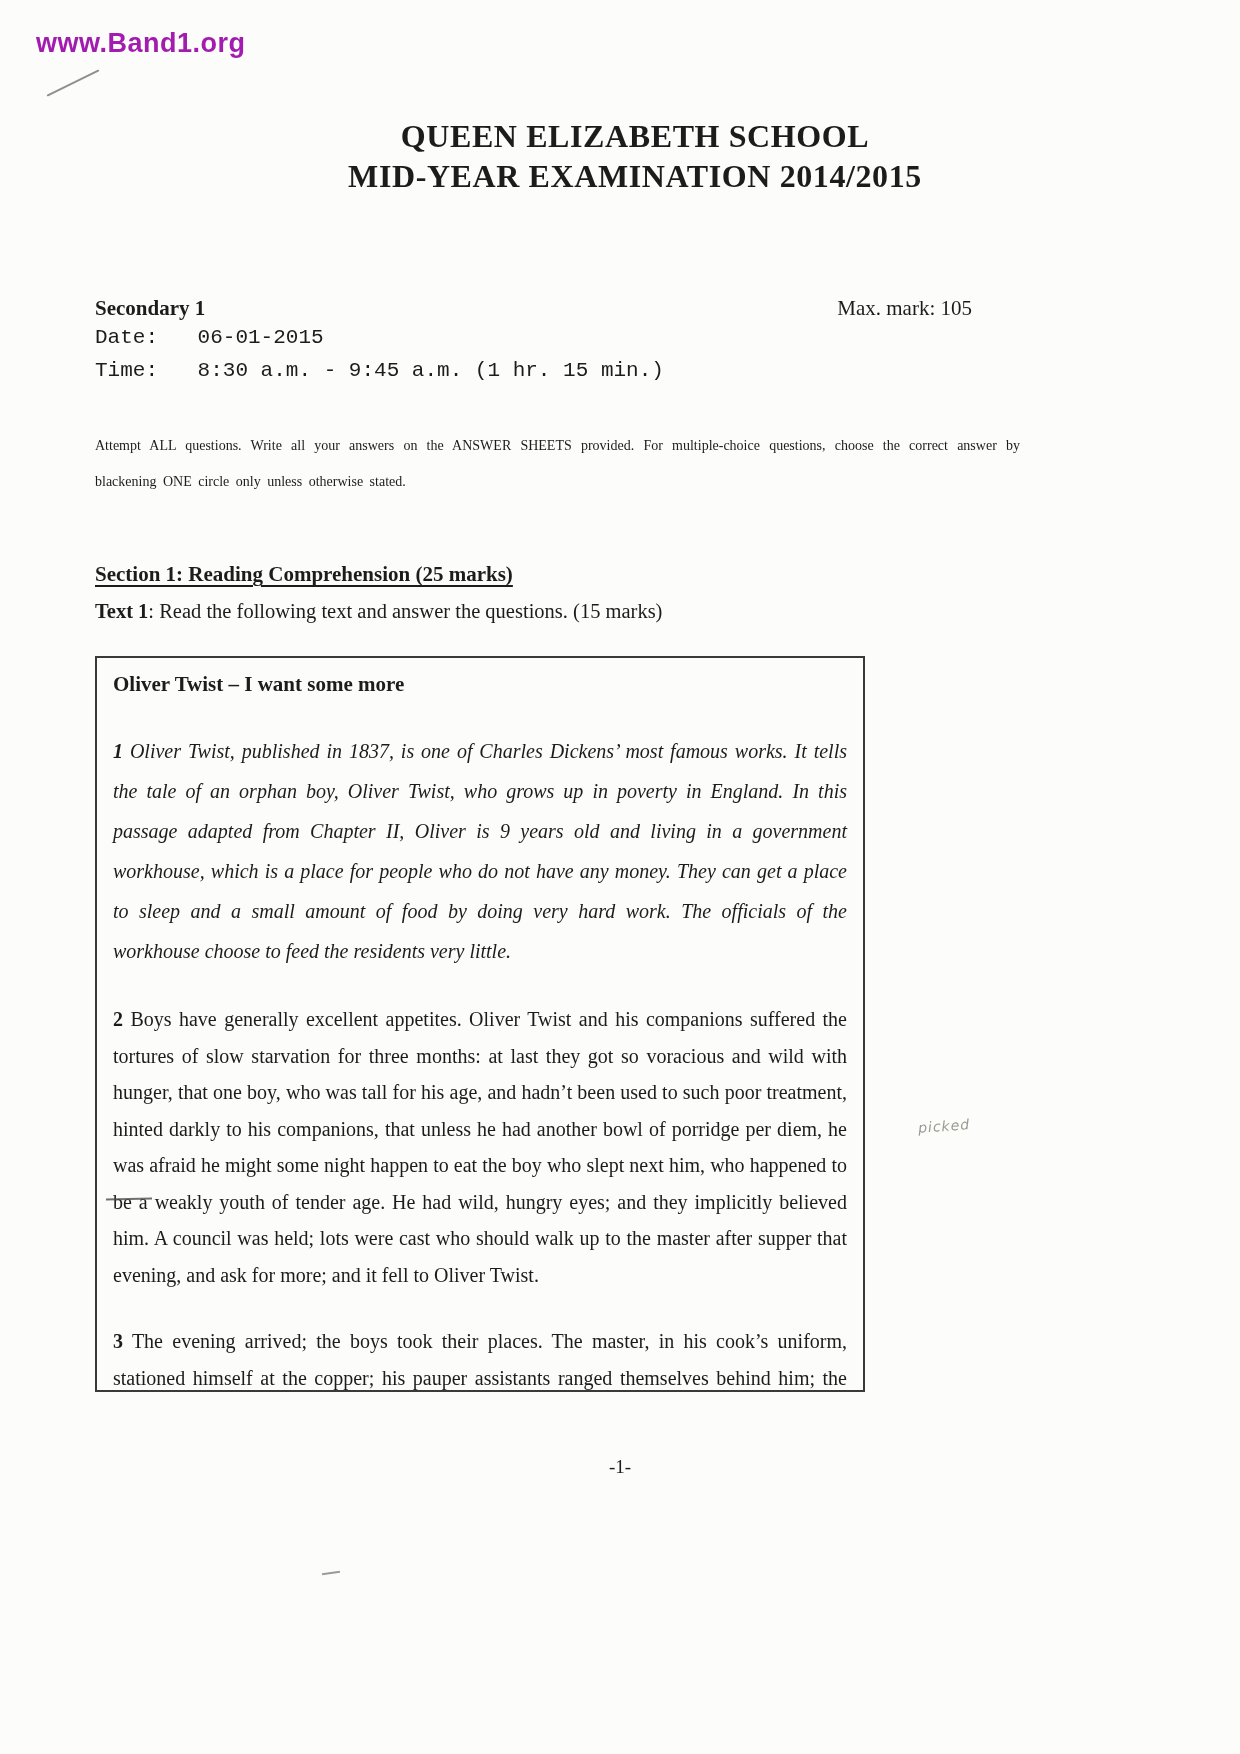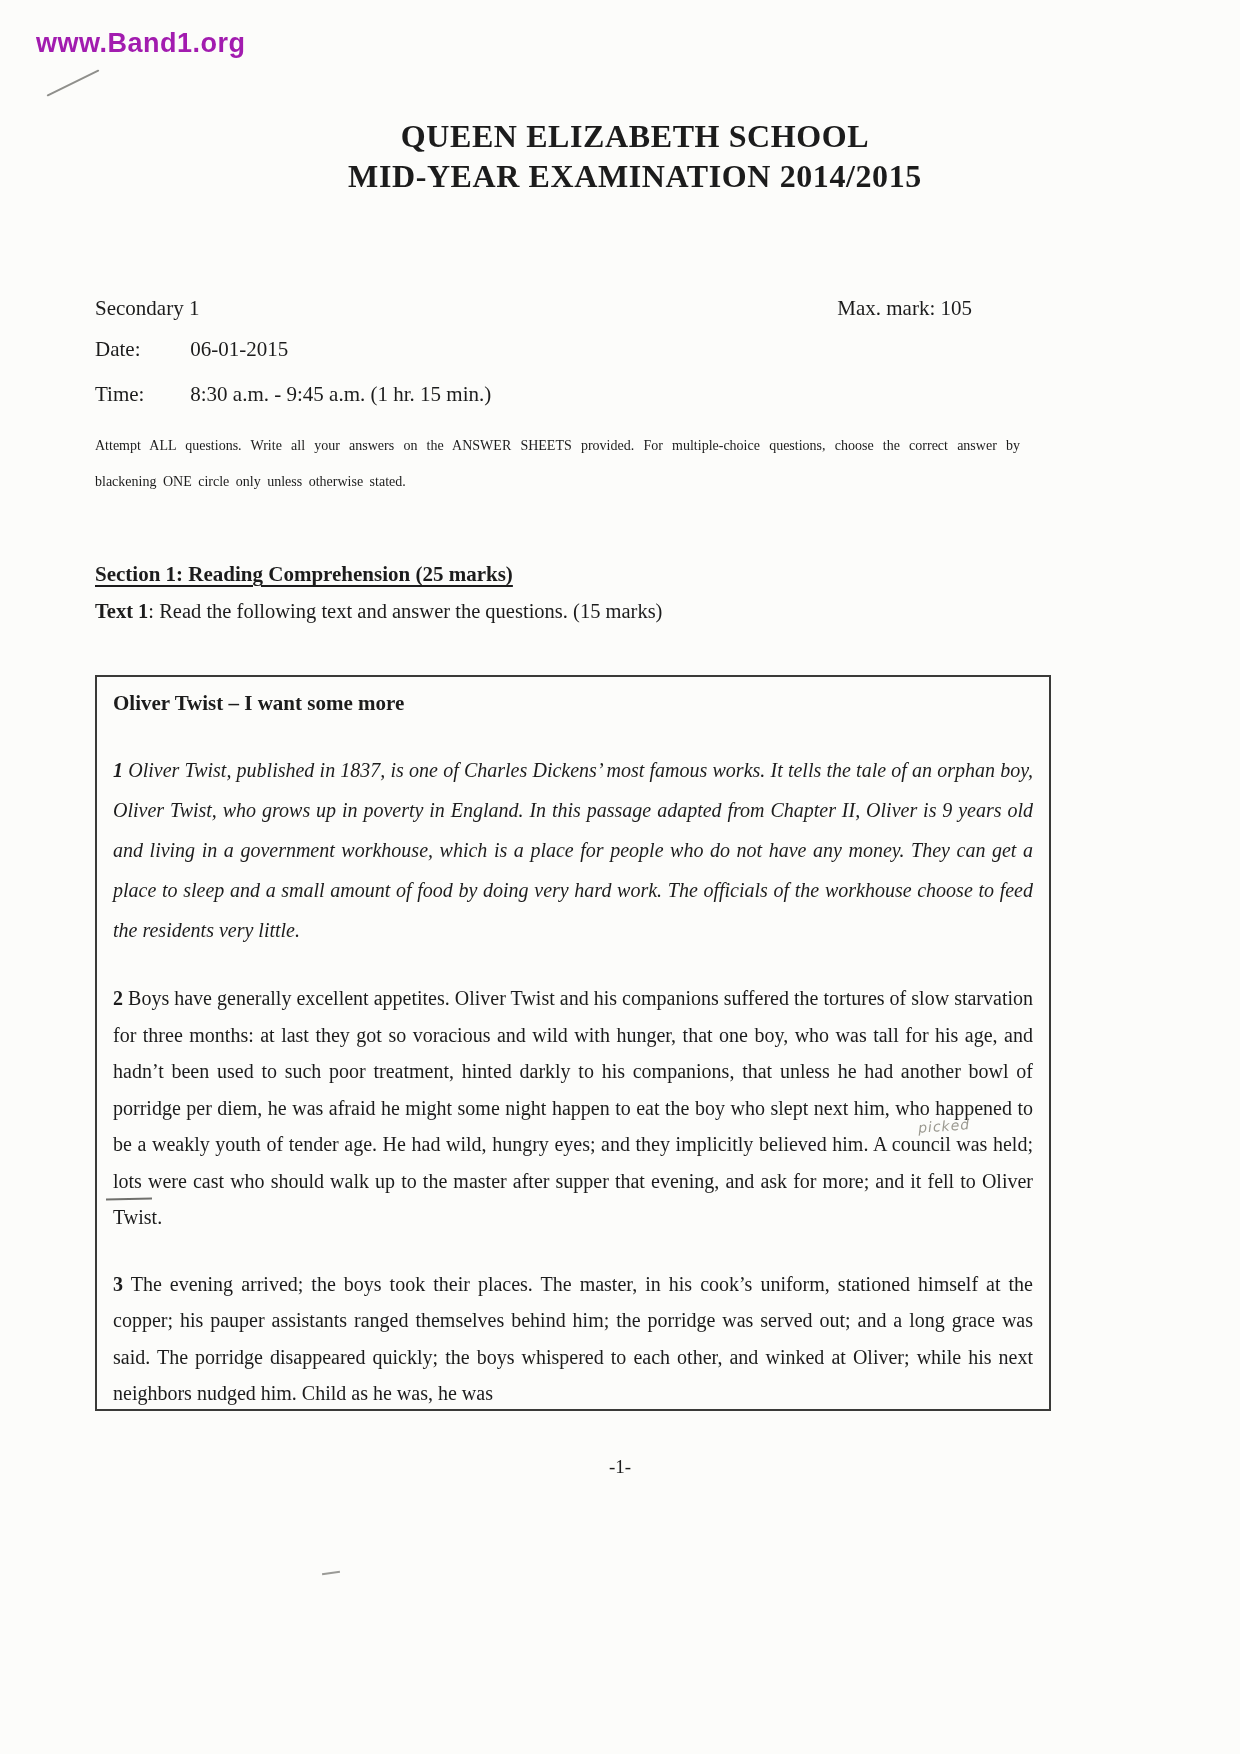--- a/index.html
+++ b/index.html
@@ -64,23 +64,23 @@
     top: 296px;
     left: 95px;
     width: 925px;
     font-size: 21px;
   }
   .meta-row-top {
     display: flex;
     justify-content: space-between;
     align-items: baseline;
   }
-  .class-level { font-weight: normal; }
+  .class-level { font-weight: bold; }
   .max-mark { margin-right: 48px; }
-  .meta-row { margin-top: 12px; line-height: 33px; }
+  .meta-row { line-height: 33px; font-family: Liberation Mono, monospace; }
   .meta-label { display: inline-block; width: 90px; }
 
   
   .instructions {
     position: absolute;
     top: 428px;
     left: 95px;
     width: 925px;
     font-size: 14px;
     line-height: 36px;
@@ -103,23 +103,23 @@
     top: 600px;
     left: 95px;
     width: 925px;
     font-size: 20.5px;
   }
   .text1-label { font-weight: bold; }
 
   
   .passage-box {
     position: absolute;
-    top: 675px;
-    left: 95px;
-    width: 956px;
+    top: 656px;
+    left: 95px;
+    width: 770px;
     height: 736px;
     border: 2px solid #3a3a38;
     box-sizing: border-box;
     padding: 14px 16px 12px 16px;
     overflow: hidden;
   }
   .passage-title {
     font-size: 21px;
     font-weight: bold;
     margin-bottom: 34px;

